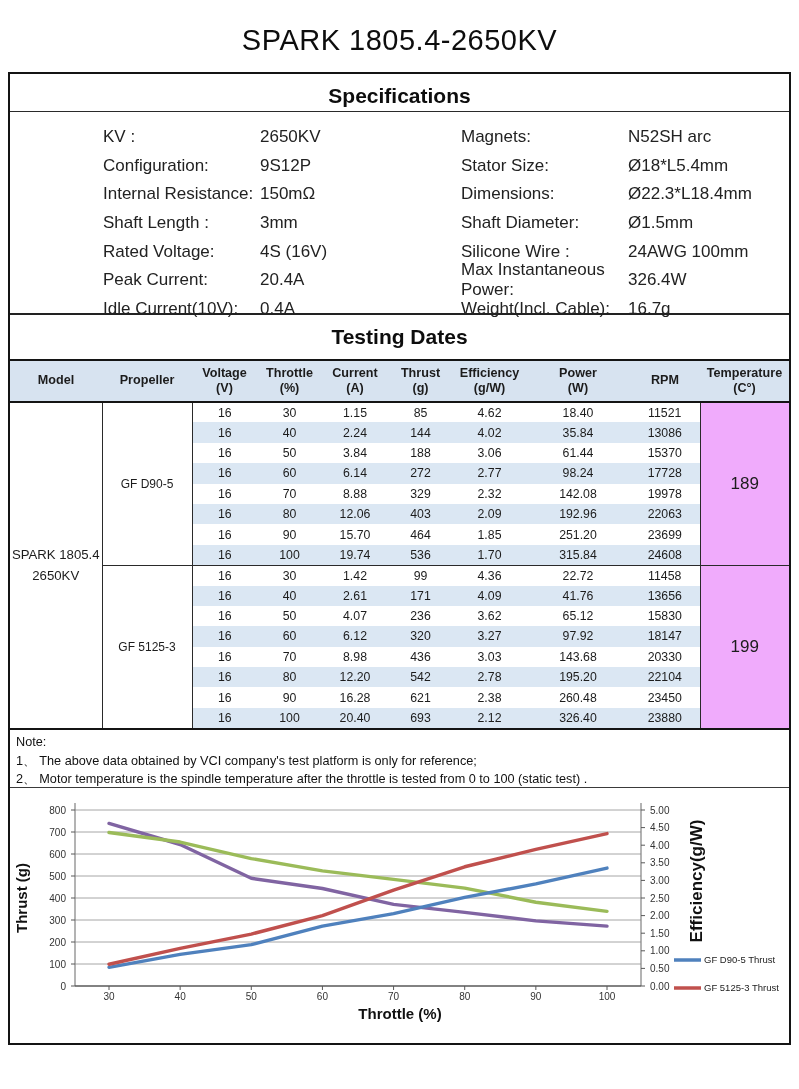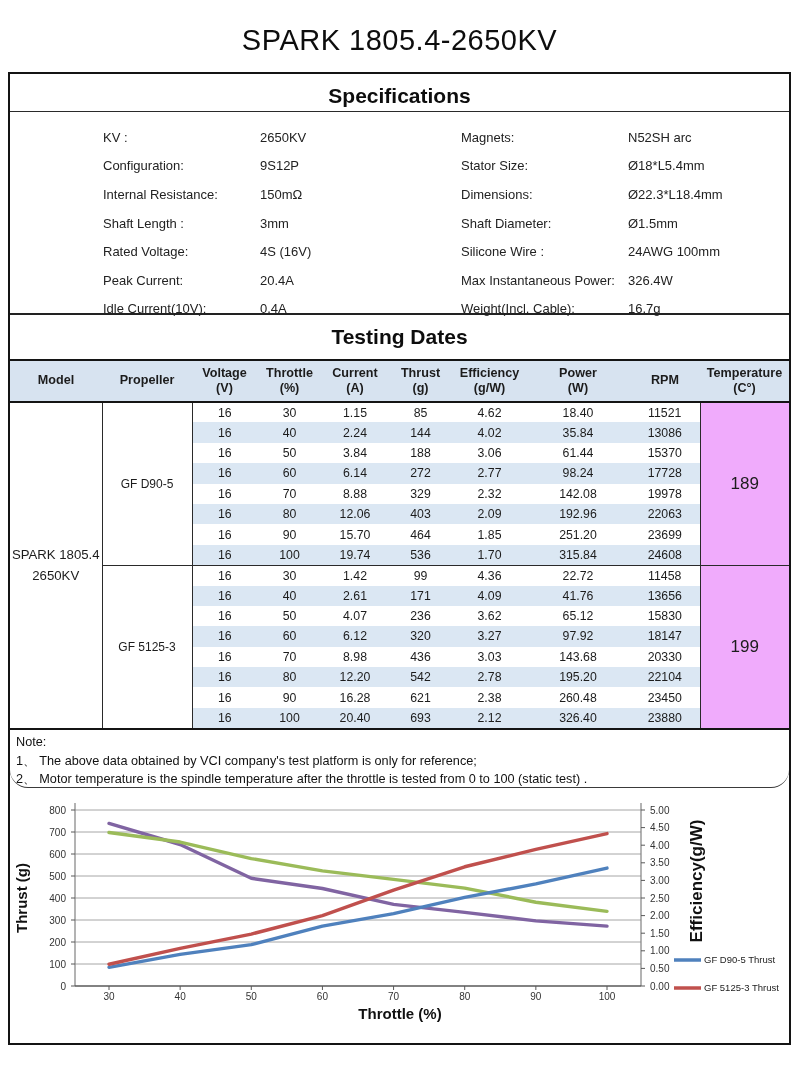--- a/index.html
+++ b/index.html
@@ -23,40 +23,40 @@
     border-bottom: 1.5px solid #2a2a2a;
   }
   .sec-title2 { height: 44px; border-bottom: none; }
 
   .specs {
     height: 203px; border-bottom: 2px solid #222;
     padding: 11px 0 0 93px; display: flex;
   }
   .specs .col-left { width: 358px; }
   .specs .col-right { flex: 1; }
-  .spec-row { display: flex; height: 28.6px; align-items: center; font-size: 13px; color: #222; }
+  .spec-row { display: flex; height: 28.6px; align-items: center; font-size: 17px; color: #222; }
   .col-left .spec-label { width: 157px; }
   .col-right .spec-label { width: 167px; }
   .spec-value { white-space: nowrap; }
 
   .table-wrap { border-top: 2.5px solid #141414; border-bottom: 2.5px solid #141414; }
   table { width: 100%; table-layout: fixed; border-collapse: collapse; font-size: 12.4px; color: #1c1c1c; }
   thead th {
     background: #d7e3f0; font-weight: 700; font-size: 12.6px;
     height: 41px; padding: 0; text-align: center; line-height: 1.2;
     border-bottom: 2px solid #141414;
   }
   tbody td { height: 20.4px; padding: 0; text-align: center; font-size: 12.3px; }
   tr.stripe td { background: #dbe7f3; }
   td.model-cell { border-right: 1.3px solid #2a2a2a; background: #fff; font-size: 13.2px; line-height: 1.55; }
   td.propeller-cell { border-right: 1.3px solid #2a2a2a; background: #fff; font-size: 12px; }
   td.temperature-cell { border-left: 1.3px solid #2a2a2a; background: #f0abfc; font-size: 17px; }
   tr.group-start td { border-top: 1.5px solid #2a2a2a; }
 
-  .note { height: 58px; border-bottom: 1px solid #3a3a3a; padding: 3px 8px 0 6px; font-size: 12.7px; line-height: 18.3px; color: #111; border-radius: 18px; }
+  .note { height: 58px; border-bottom: 1px solid #3a3a3a; padding: 3px 8px 0 6px; font-size: 12.7px; line-height: 18.3px; color: #111; }
 
   .chart { height: 241px; }
   .chart svg { display: block; }
 </style>
 </head>
 <body>
 
 <div class="page-title">SPARK 1805.4-2650KV</div>
 
 <div class="doc">

